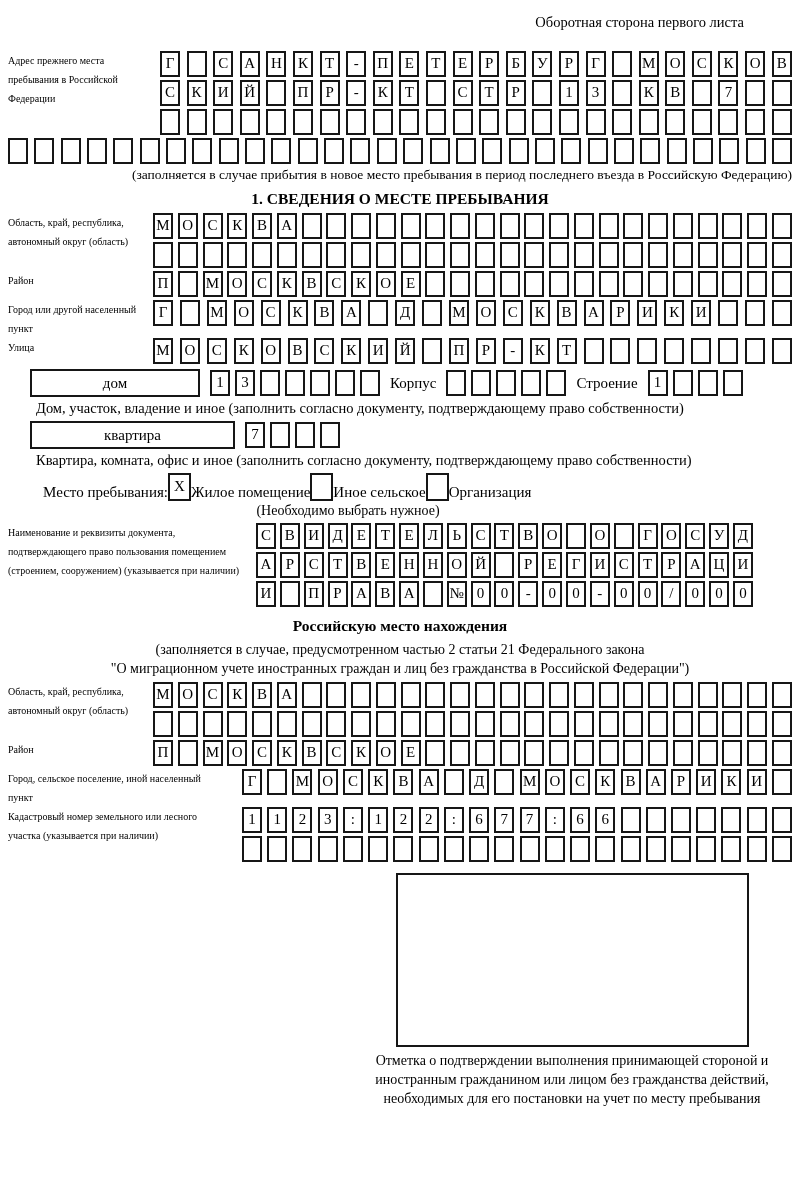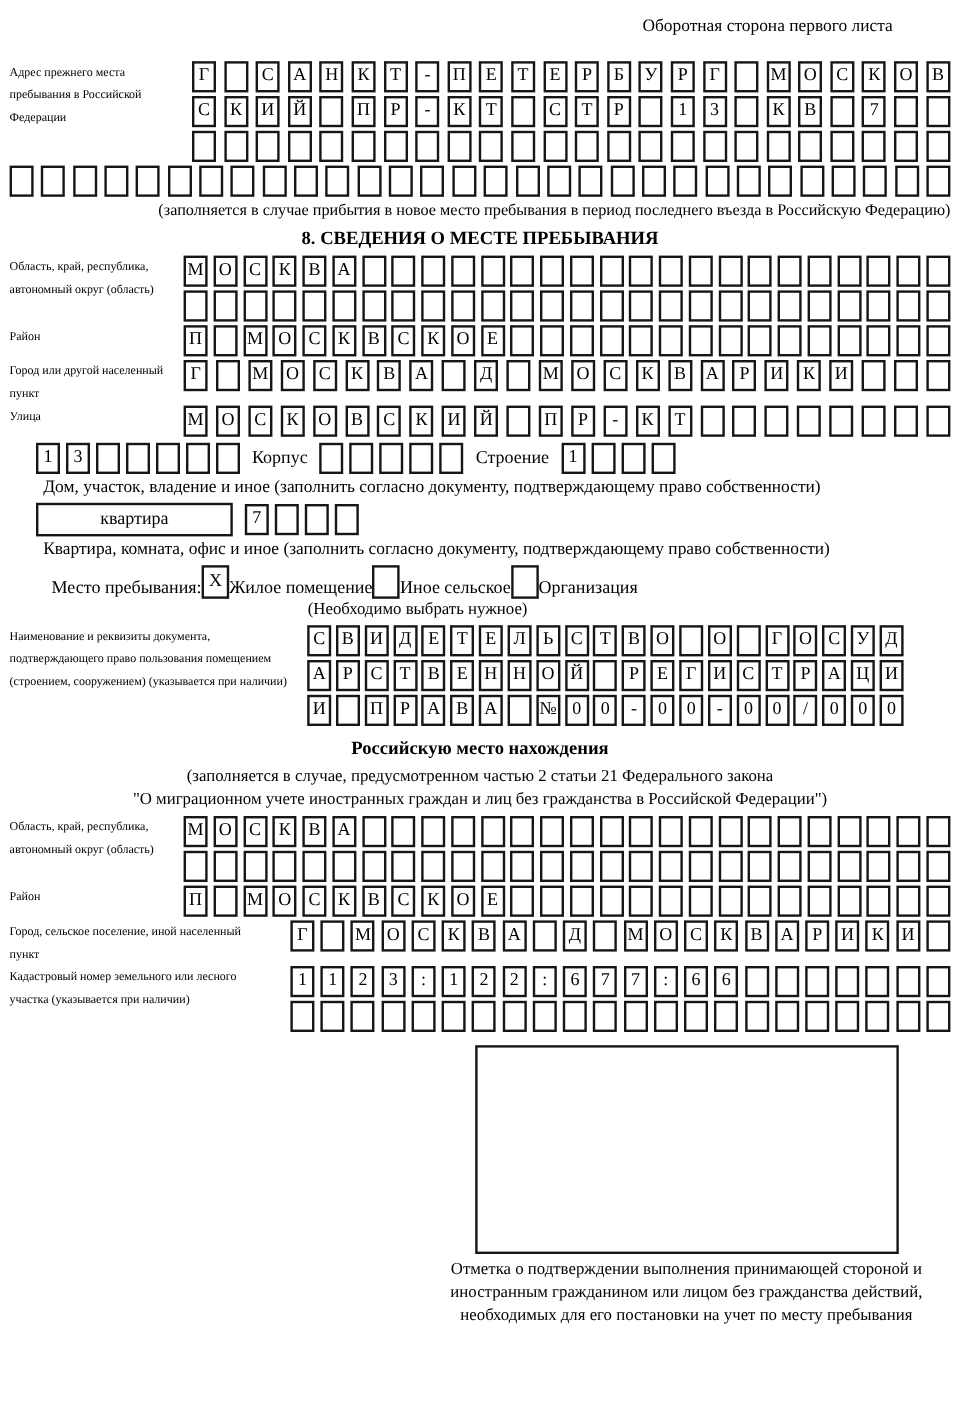--- a/index.html
+++ b/index.html
@@ -30,21 +30,21 @@
   .caption-left{font-size:14.5px;margin:2px 0 4px 28px;}
   .title{font-weight:bold;text-align:center;font-size:15.5px;margin:7px 0 5px 0;}
   .fullrow{margin-top:0px;}
   
   .hline{display:flex;align-items:center;margin:2px 0 3px 22px;}
   .type-box{
     box-sizing:border-box;border:2px solid #161616;height:28px;
     display:flex;align-items:center;justify-content:center;font-size:15px;background:#fff;
   }
   .w-house{width:170px;margin-right:10px;}
-  .w-apart{width:164px;margin-right:10px;}
+  .w-apart{width:205px;margin-right:10px;}
   .inline-lab{margin:0 10px;white-space:nowrap;}
   
   .stay-line{display:flex;align-items:flex-end;gap:0;margin:4px 0 2px 35px;}
   .staybox .cell{width:23px;height:28px;line-height:23px;}
   .stay-note{text-align:center;width:680px;font-size:14px;margin:0 0 4px 0;}
   .doc-cells{width:497px;}
   
   .act-cap{text-align:center;font-size:14px;line-height:19px;}
   
   .stamp-box{
@@ -172,21 +172,21 @@
       <div class="cell"></div>
       <div class="cell"></div>
       <div class="cell"></div>
       <div class="cell"></div>
       <div class="cell"></div>
       <div class="cell"></div>
       <div class="cell"></div>
     </div>
   <div class="caption">(заполняется в случае прибытия в новое место пребывания в период последнего въезда в Российскую Федерацию)</div>
 
-  <div class="title">8. СВЕДЕНИЯ О МЕСТЕ ПРЕБЫВАНИЯ</div>
+  <div class="title">1. СВЕДЕНИЯ О МЕСТЕ ПРЕБЫВАНИЯ</div>
 
   <div class="grid g145">
     <div class="lab">Область, край, республика, автономный округ (область)</div>
     <div>
       <div class="cells row">
           <div class="cell">М</div>
           <div class="cell">О</div>
           <div class="cell">С</div>
           <div class="cell">К</div>
           <div class="cell">В</div>
@@ -329,20 +329,21 @@
         <div class="cell"></div>
         <div class="cell"></div>
         <div class="cell"></div>
         <div class="cell"></div>
         <div class="cell"></div>
         <div class="cell"></div>
       </div>
   </div>
 
   <div class="hline">
+    <div class="type-box w-house">дом</div>
     <div class="cellgroup">
         <div class="cell">1</div>
         <div class="cell">3</div>
         <div class="cell"></div>
         <div class="cell"></div>
         <div class="cell"></div>
         <div class="cell"></div>
         <div class="cell"></div>
       </div>
     <span class="inline-lab">Корпус</span>

